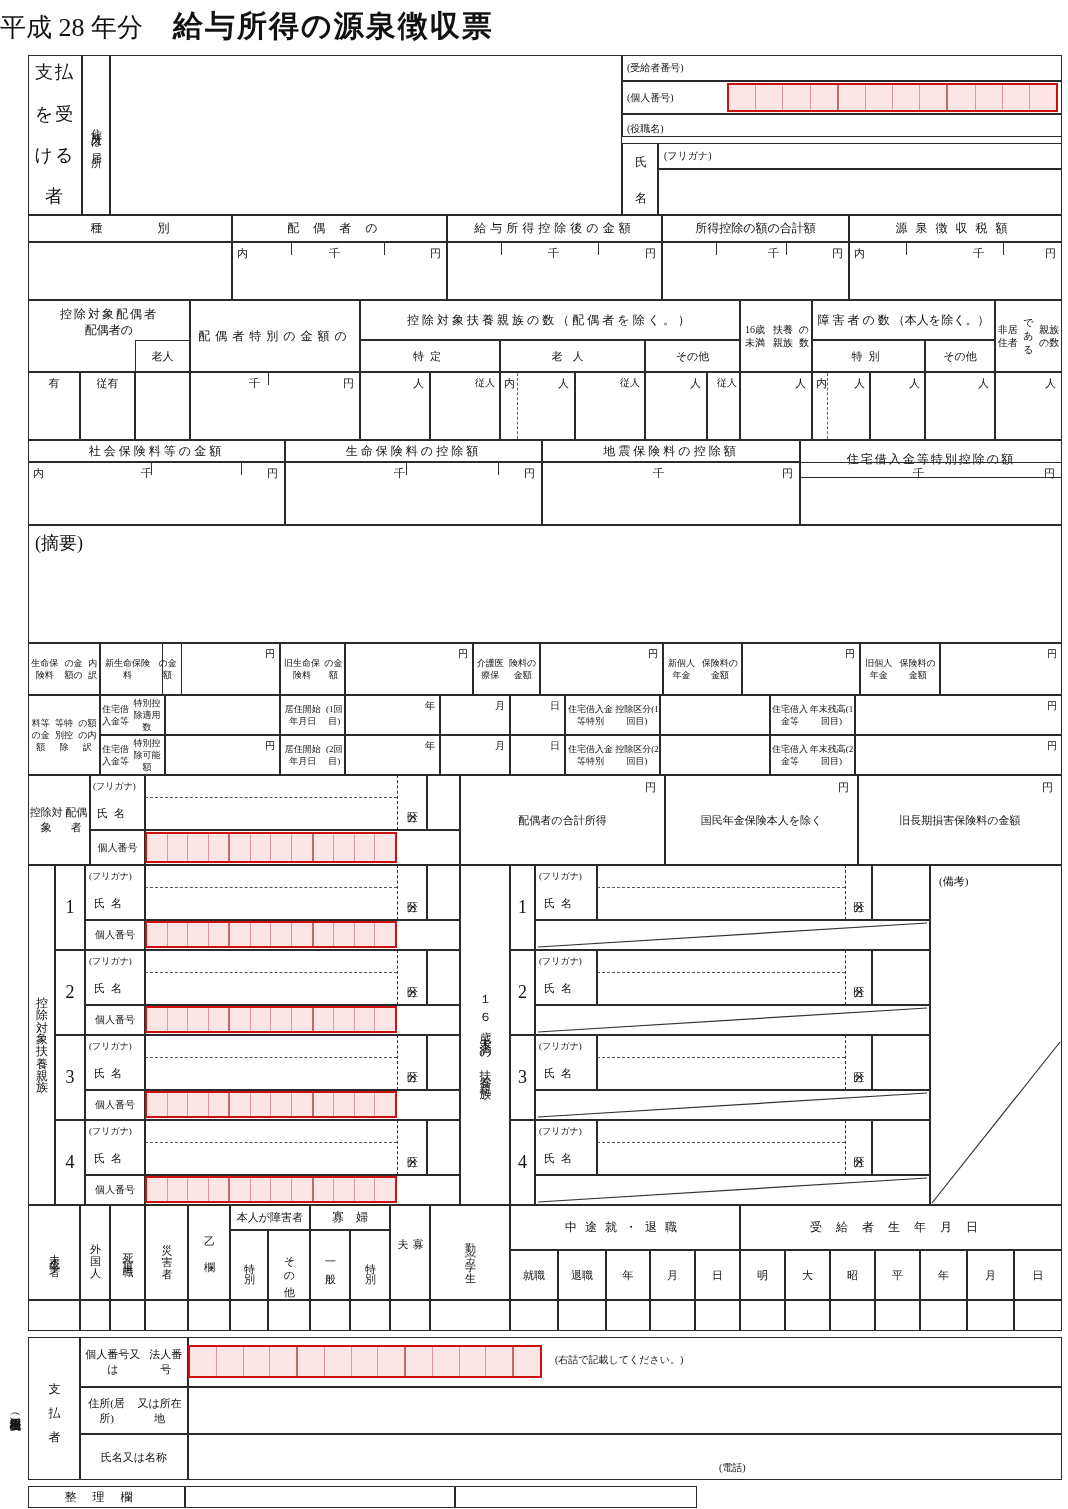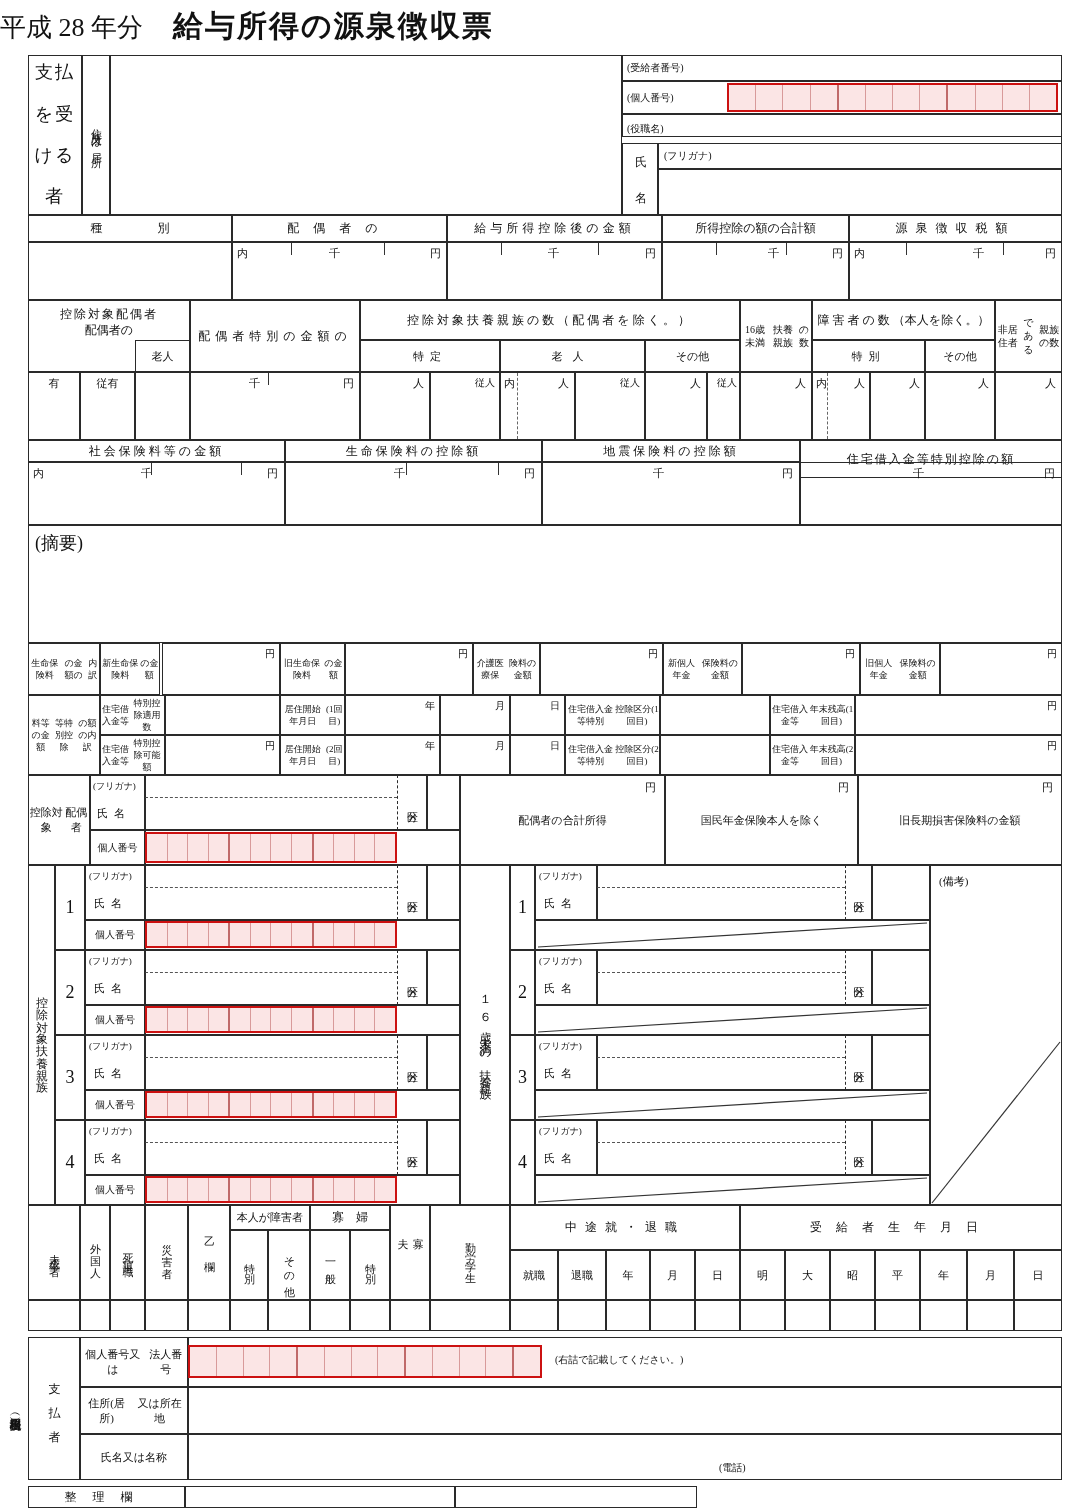--- a/index.html
+++ b/index.html
@@ -253,21 +253,21 @@
 
 <div class="c" style="left:28px;top:525px;width:1034px;height:118px">
       <span class="x s13" style="left:6px;top:5px">(摘要)</span>
     </div>
 
 <div class="c f col" style="left:28px;top:643px;width:72px;height:52px">
       <span class="blk s9">生命保険料</span>
       <span class="blk s9">の金額の</span>
       <span class="blk s9">内訳</span>
     </div>
-<div class="c f col" style="left:100px;top:643px;width:60px;height:52px">
+<div class="c f col" style="left:100px;top:643px;width:82px;height:52px">
       <span class="blk s9">新生命保険料</span>
       <span class="blk s9">の金額</span>
     </div>
 <div class="c" style="left:162px;top:643px;width:118px;height:52px">
       <span class="x s10" style="right:4px;top:3px">円</span>
     </div>
 <div class="c f col" style="left:280px;top:643px;width:65px;height:52px">
       <span class="blk s9">旧生命保険料</span>
       <span class="blk s9">の金額</span>
     </div>

